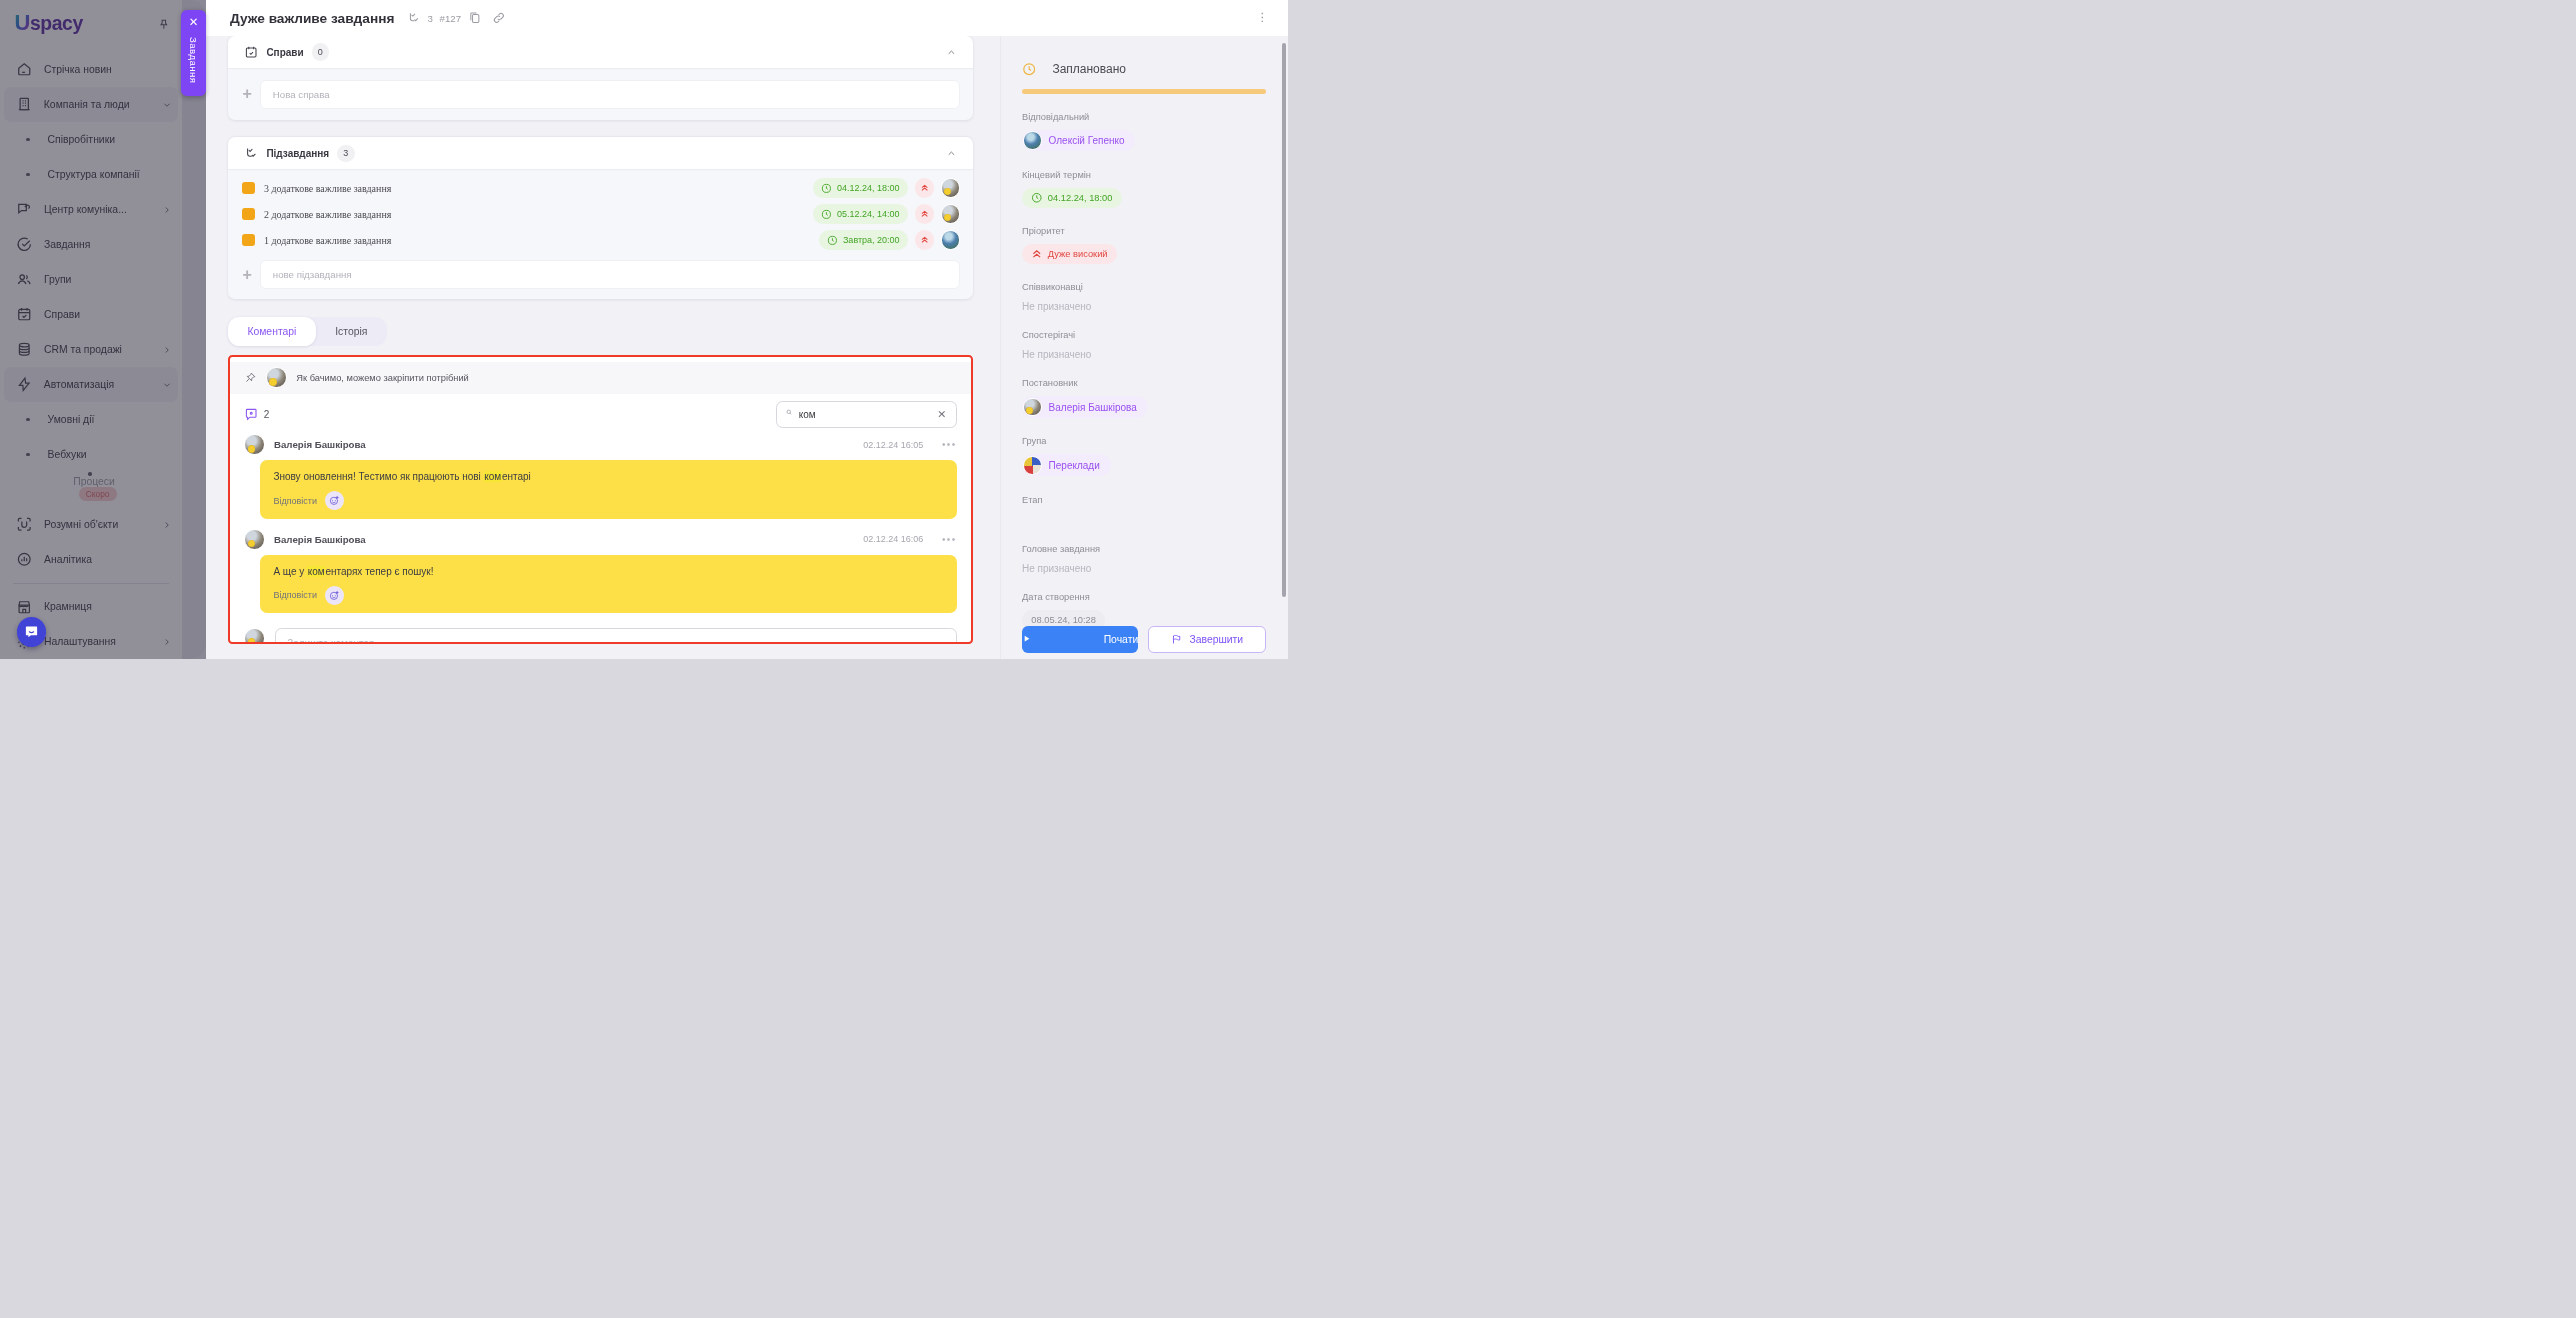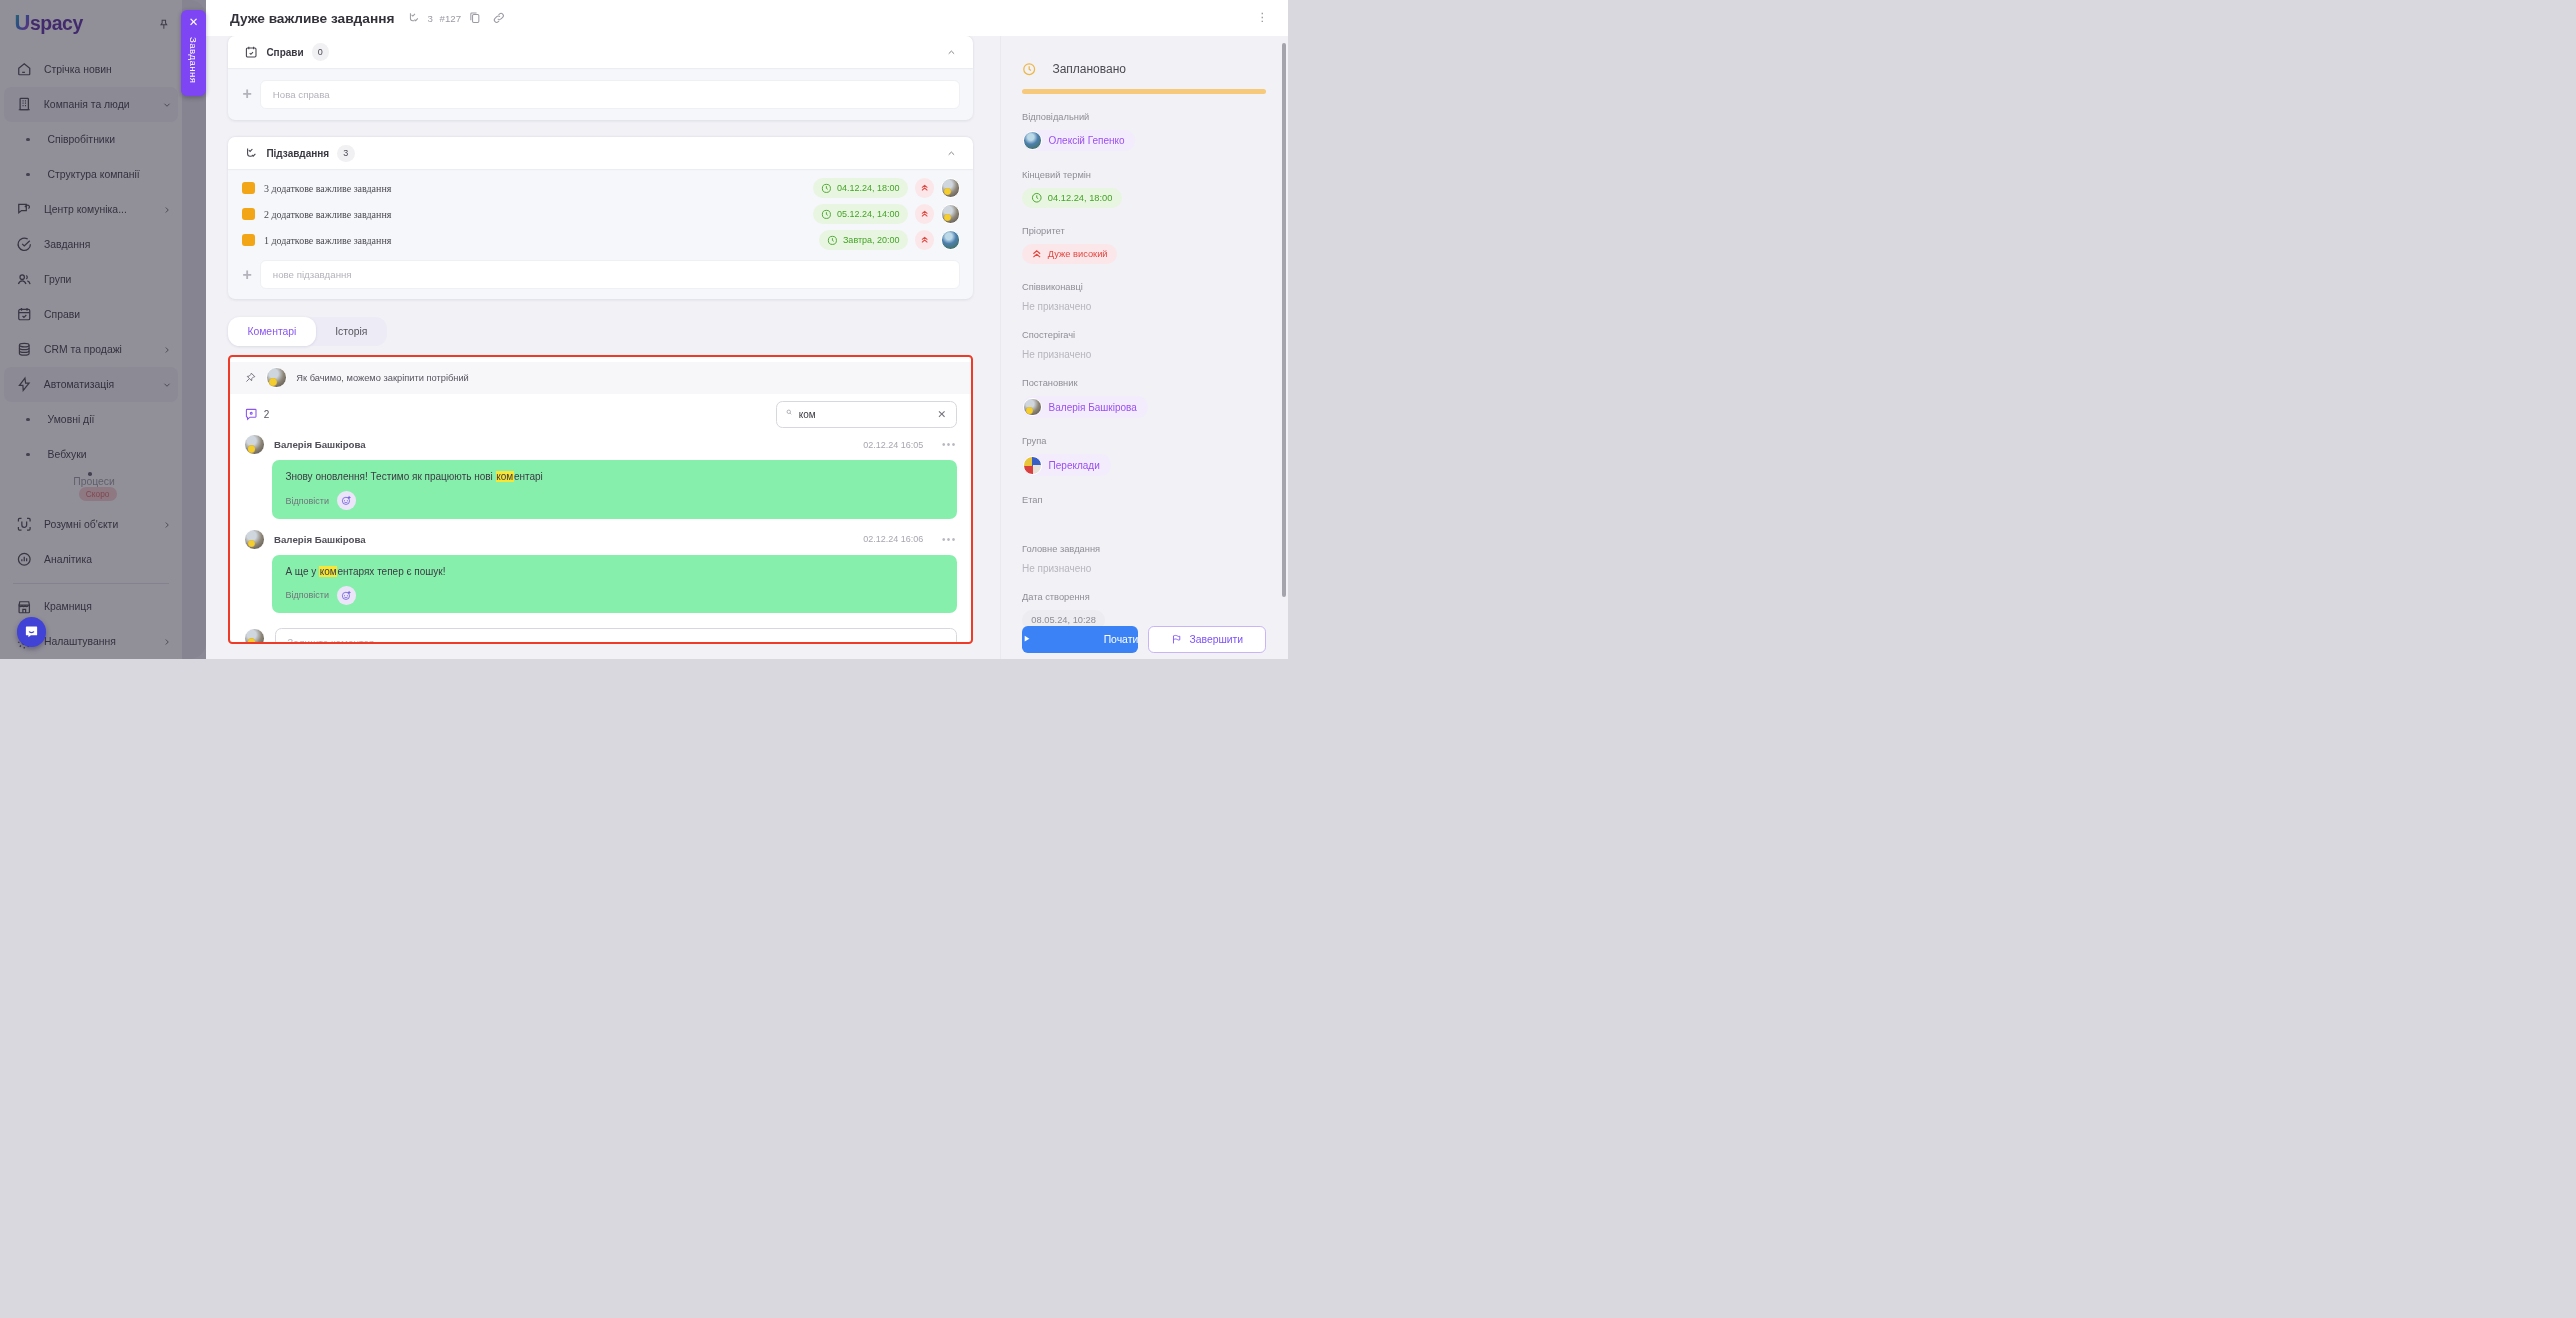--- a/index.html
+++ b/index.html
@@ -78,21 +78,21 @@
   .ccount .cbubble { width:14.4px; height:14.4px; color:#8a57f2; }
   .searchbox { margin-left:auto; width:181px; height:27px; border:1.1px solid #d7d7de; border-radius:6.5px; display:flex; align-items:center; gap:6.5px; padding:0 9.3px; background:#fff; }
   .searchbox .sicon { width:11.5px; height:11.5px; color:#75747d; }
   .searchbox input { border:0; outline:0; flex:1; font-size:10px; color:#3a3941; font-family:inherit; background:transparent; }
   .searchbox .clear { color:#75747d; font-size:10.8px; }
   .cmt { padding:3.6px 14.4px 0 14.4px; }
   .cmt-head { display:flex; align-items:center; gap:8.6px; }
   .cmt-name { font-size:9.7px; font-weight:bold; color:#514f58; }
   .cmt-time { margin-left:auto; color:#a7a6af; font-size:9px; }
   .cmt-dots { color:#b9b8c0; font-size:10px; letter-spacing:1.4px; margin-left:10px; }
-  .bubble { margin:5px 0 0 28px; background:#86efac; border-radius:7.2px; padding:10.8px 13px 8.6px 13px; }
+  .bubble { margin:5px 0 0 16px; background:#fde047; border-radius:7.2px; padding:10.8px 13px 8.6px 13px; }
   .bubble .btext { font-size:10px; color:#3c3b43; }
   .bubble mark { background:#f7e734; color:#3c3b43; padding:0 0.7px; }
   .breply { display:flex; align-items:center; gap:8px; margin-top:9.3px; }
   .breply .rlabel { color:#73727b; font-size:9px; }
   .emoji-add { width:18.7px; height:18.7px; border-radius:50%; background:#ece5fa; color:#6c5ad6; display:flex; align-items:center; justify-content:center; }
   .cinput { display:flex; gap:9.3px; padding:14.4px 14.4px 0 14.4px; align-items:flex-start; }
   .cinput .field { flex:1; height:32px; border:1.1px solid #d7d7de; border-radius:6.5px; display:flex; align-items:center; padding:0 11.5px; }
   .cinput input { border:0; outline:0; width:100%; font-size:10px; color:#3a3941; font-family:inherit; background:transparent; }
   .cinput input::placeholder, .searchbox input::placeholder { color:#b4b3bc; }
   

